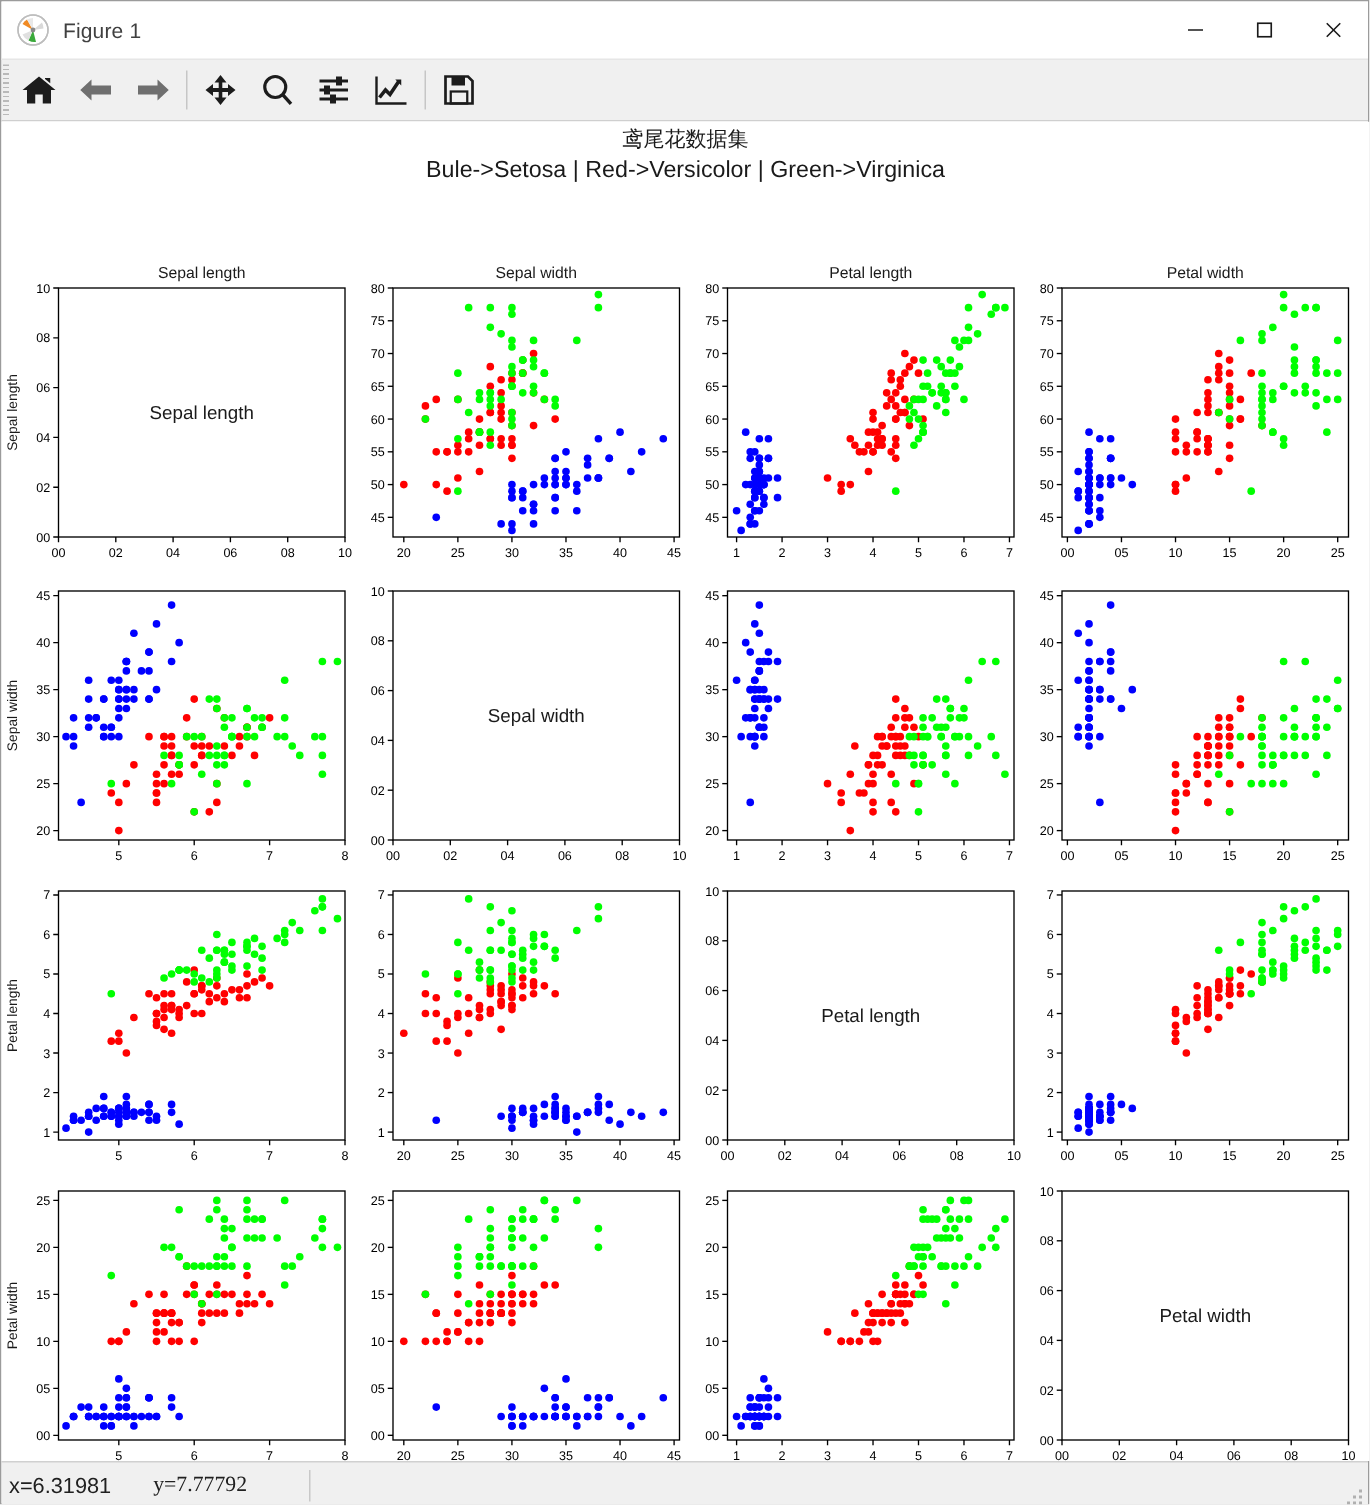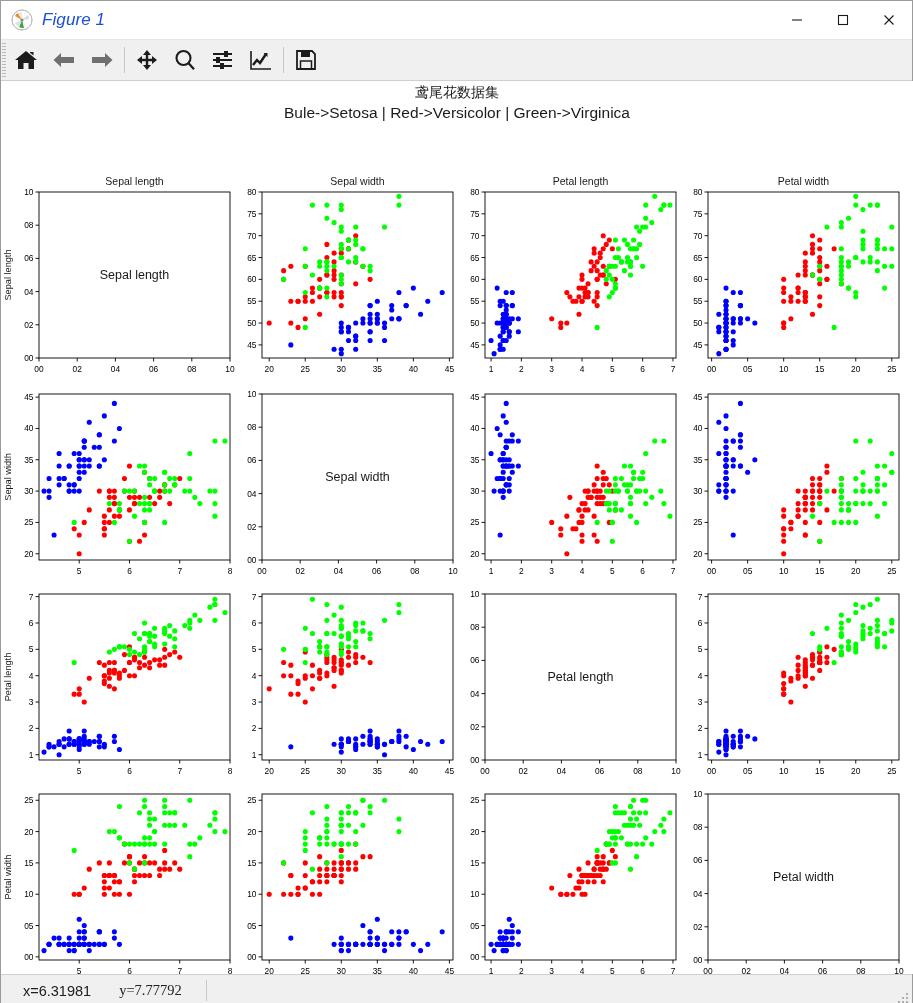--- a/index.html
+++ b/index.html
@@ -19,21 +19,21 @@
     background:#ffffff;
   }
   #titlebar{
     height:38px;flex:0 0 38px;
     background:#ffffff;
     display:flex;align-items:center;
     border-bottom:1px solid #e6e6e6;
   }
   #title-left{display:flex;align-items:center;padding-left:10px;gap:9px;}
   #app-logo{width:22px;height:22px;flex:0 0 22px;}
-  #title-text{font-size:17px;color:#1d4ed8;letter-spacing:.1px;font-style:italic;}
+  #title-text{font-size:14px;color:#404040;letter-spacing:.1px;}
   #title-spacer{flex:1 1 auto;}
   .winbtn{
     width:46px;height:37px;
     display:flex;align-items:center;justify-content:center;
     cursor:default;
   }
   
   #toolbar{
     height:40px;flex:0 0 40px;
     background:#f0f0f0;
@@ -60,21 +60,21 @@
   
   #statusbar{
     height:31px;flex:0 0 31px;
     background:#f0f0f0;
     border-top:1px solid #d0d0d0;
     display:flex;align-items:center;
     position:relative;
   }
   .status-field{
     font-size:14.5px;color:#202020;
-    padding-left:22px;white-space:pre;
+    padding-left:5px;white-space:pre;
   }
   #status-sep{
     position:absolute;left:205px;top:5px;bottom:5px;width:1px;background:#c8c8c8;
   }
   #grip{
     position:absolute;right:3px;bottom:2px;width:12px;height:12px;
   }
 </style>
 </head>
 <body>

